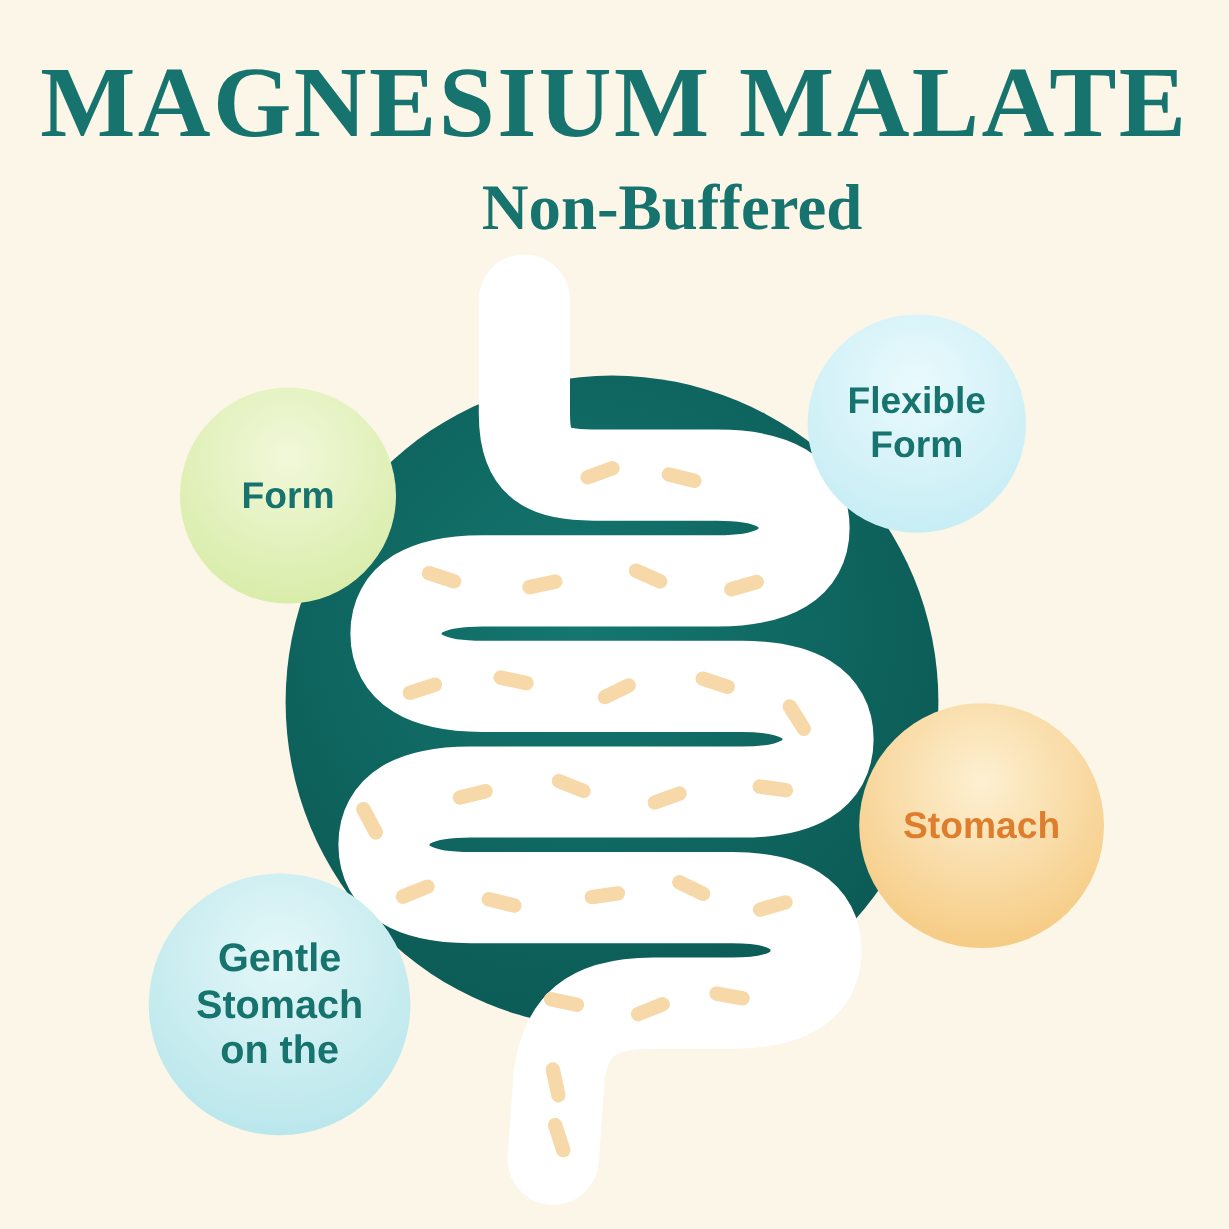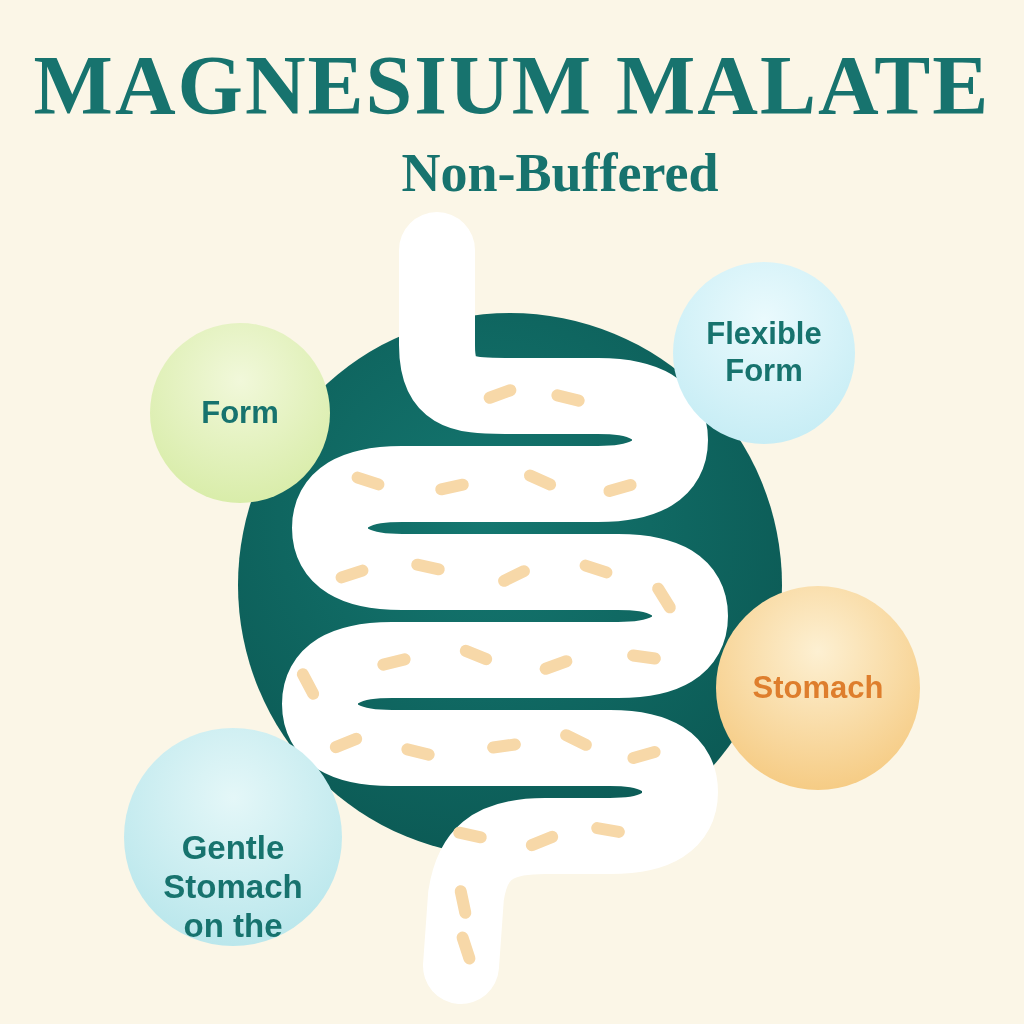--- a/index.html
+++ b/index.html
@@ -135,19 +135,19 @@
 
   <div class="bubble" id="bubble-flexible" style="background: radial-gradient(circle at 50% 32%, rgb(234, 250, 253) 0%, rgb(191, 234, 243) 100%); color: rgb(23, 115, 110);">
     <div class="bubble-line">Flexible</div>
     <div class="bubble-line">Form</div>
   </div>
 
   <div class="bubble" id="bubble-absorbable" style="background: radial-gradient(circle at 50% 32%, rgb(253, 240, 210) 0%, rgb(244, 195, 114) 100%); color: rgb(222, 126, 45);">
     <div class="bubble-line">Stomach</div>
   </div>
 
-  <div class="bubble" id="bubble-gentle" style="background: radial-gradient(circle at 50% 32%, rgb(228, 247, 248) 0%, rgb(176, 227, 233) 100%); color: rgb(23, 115, 110); justify-content: flex-end;">
+  <div class="bubble" id="bubble-gentle" style="background: radial-gradient(circle at 50% 32%, rgb(228, 247, 248) 0%, rgb(176, 227, 233) 100%); color: rgb(23, 115, 110);">
     <div class="bubble-line">Gentle</div>
     <div class="bubble-line">Stomach</div>
     <div class="bubble-line">on the</div>
   </div>
 
 </div>
 
 </body></html>

